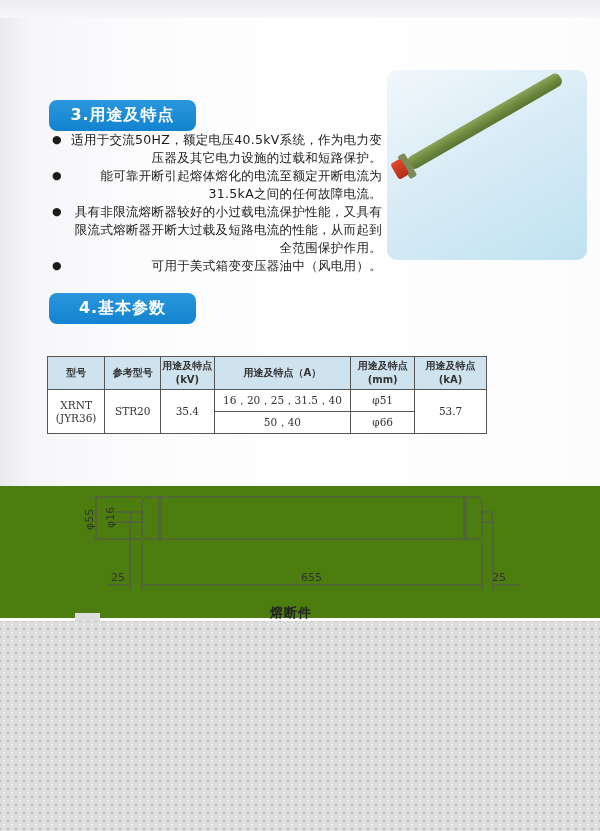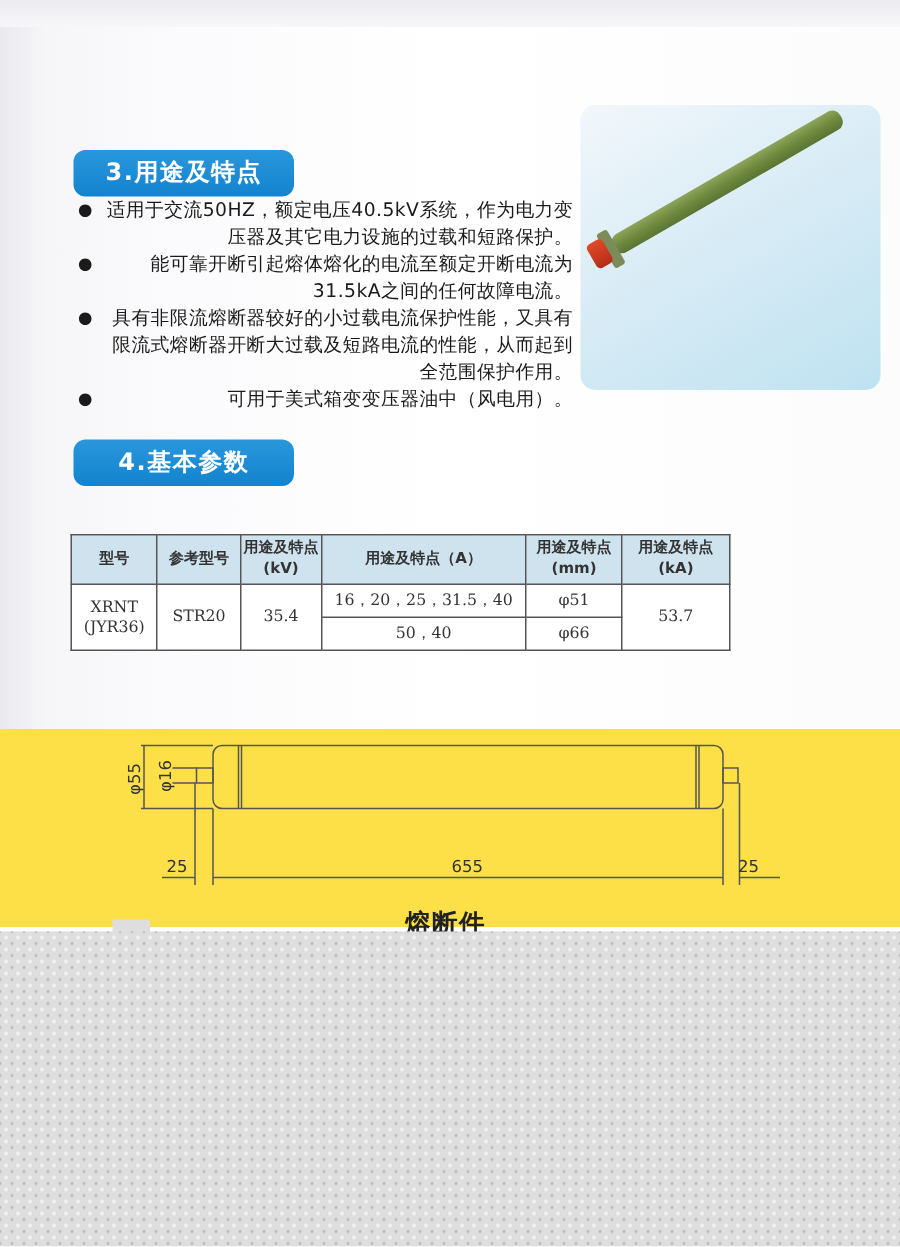--- a/index.html
+++ b/index.html
@@ -63,23 +63,23 @@
   }
   table.params th, table.params td {
     border:1px solid #555; text-align:center; padding:0;
   }
   table.params th {
     background:#cfe3ef; font-weight:bold; height:32px; line-height:14px;
     font-family:"DejaVu Sans", sans-serif; font-size:10px; color:#333;
   }
   table.params td { background:#ffffff; height:21px; line-height:13px; }
 
-  .drawing { position:absolute; left:0; top:486px; width:600px; height:132px; background:#fde047; }
+  .drawing { position:absolute; left:0; top:486px; width:600px; height:132px; background:#4d7c0f; }
   .caption {
-    position:absolute; left:270px; top:604px; font-size:17px; font-weight:bold;
+    position:absolute; left:270px; top:604px; font-size:13px; font-weight:bold;
     color:#222; letter-spacing:1px;
   }
   .checker {
     position:absolute; left:0; top:621px; width:600px; height:210px;
     background-color:#dedede;
     background-image:
       radial-gradient(circle, #f3f3f3 1px, transparent 1.4px),
       radial-gradient(circle, #b9b9b9 0.8px, transparent 1.2px);
     background-size:8px 8px, 8px 8px;
     background-position:0 0, 4px 4px;

